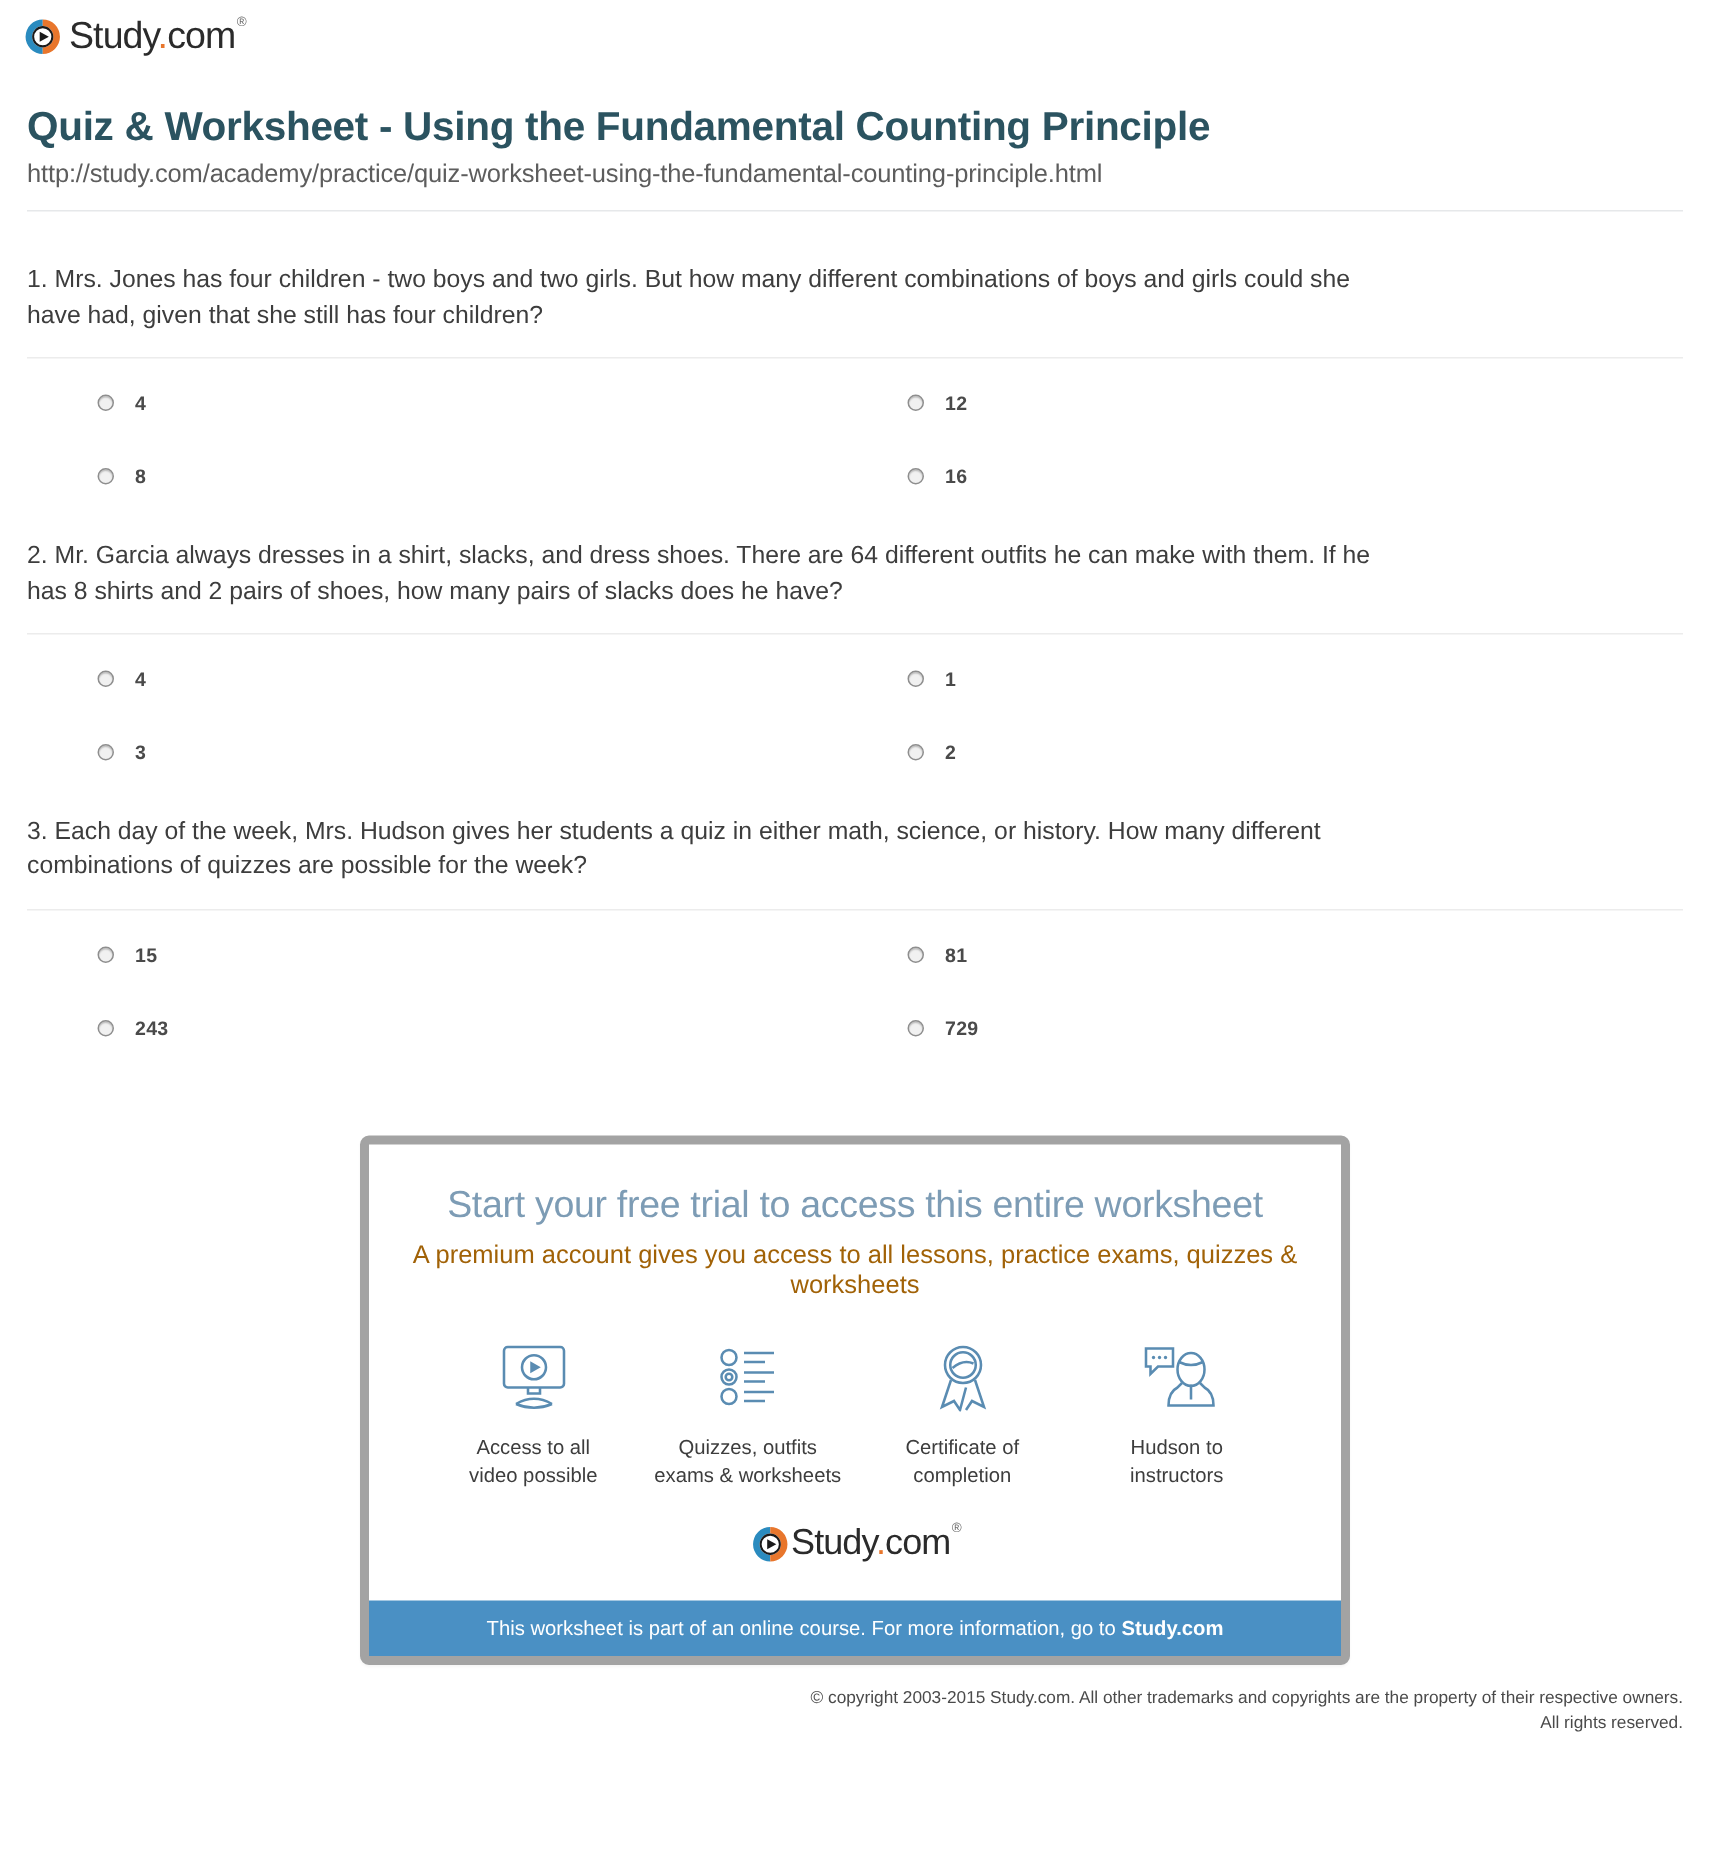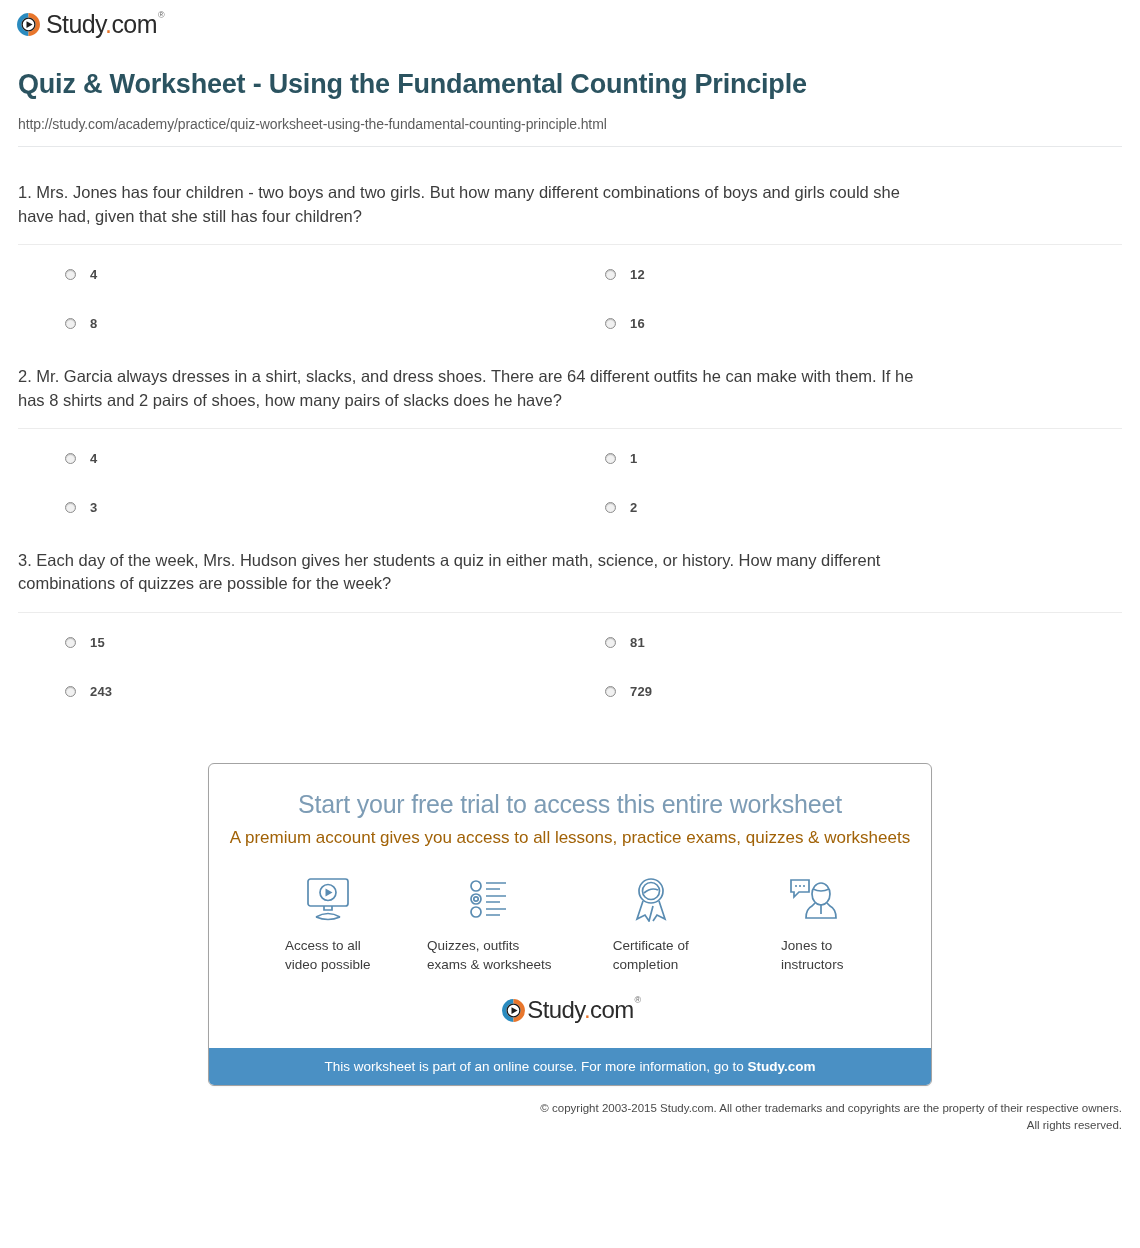--- a/index.html
+++ b/index.html
@@ -61,23 +61,23 @@
   .doc-title {
     font-size: 27px;
     font-weight: bold;
     color: #2b5360;
     line-height: 1.16;
     margin: 24px 0 5px 0;
     letter-spacing: -0.2px;
     max-width: 790px;
   }
   .doc-url {
-    font-size: 14px;
+    font-size: 17px;
     color: #5d5d5d;
-    margin-top: 16px;
+    margin-top: 6px;
     letter-spacing: -0.1px;
   }
 
   .rule {
     border: 0;
     border-top: 1px solid #e6e8ea;
     margin: 14px 0 0 0;
     height: 0;
   }
 
@@ -127,22 +127,22 @@
     letter-spacing: 0.2px;
   }
 
   
   .promo-wrap {
     display: flex;
     justify-content: center;
     margin-top: 64px;
   }
   .promo {
-    width: 724px;
-    border: 1px solid #a3a3a3;
+    width: 660px;
+    border: 6px solid #a3a3a3;
     border-radius: 6px;
     background: #fff;
     box-shadow: 0 1px 2px rgba(0,0,0,.04);
     overflow: hidden;
     box-sizing: border-box;
   }
   .promo-body { padding: 26px 20px 18px 20px; }
   .promo-title {
     text-align: center;
     font-size: 25px;
@@ -160,21 +160,21 @@
   .features {
     display: grid;
     grid-template-columns: repeat(4, 1fr);
     margin-top: 26px;
     padding: 0 18px;
   }
   .feature {
     display: flex;
     flex-direction: column;
     align-items: center;
-    text-align: left;
+    text-align: center;
   }
   .feature-icon { height: 50px; display: flex; align-items: center; justify-content: center; }
   .feature-label {
     margin-top: 12px;
     font-size: 13.5px;
     line-height: 1.45;
     color: #3d3d3d;
   }
 
   .promo-logo {
@@ -360,21 +360,21 @@
                 <circle cx="10" cy="10" r="1.1" fill="#5a8cb2" stroke="none"></circle>
                 <circle cx="14" cy="10" r="1.1" fill="#5a8cb2" stroke="none"></circle>
                 <circle cx="18" cy="10" r="1.1" fill="#5a8cb2" stroke="none"></circle>
                 <path d="M26 18 a9 11 0 0 0 18 0 a9 11 0 0 0 -18 0 Z"></path>
                 <path d="M27 13 q8 4 16 0"></path>
                 <path d="M29 27 L26 30 q-6 3 -6 12 H50 q0 -9 -6 -12 L41 27"></path>
                 <path d="M35 28 L35 38"></path>
               </svg>
             </div>
             <div class="feature-label">
-              <span>Jones to</span><br><span>instructors</span>
+              <span>Hudson to</span><br><span>instructors</span>
             </div>
           </div>
 
         </div>
 
         <div class="promo-logo">
           <svg class="logo-mark" viewBox="0 0 40 40">
             <path d="M20 3 A17 17 0 0 0 20 37 L20 30 A10 10 0 0 1 20 10 Z" fill="#2a8bbf"></path>
             <path d="M20 3 A17 17 0 0 1 20 37 L20 30 A10 10 0 0 0 20 10 Z" fill="#e8762c"></path>
             <circle cx="20" cy="20" r="10.5" fill="#ffffff"></circle>

